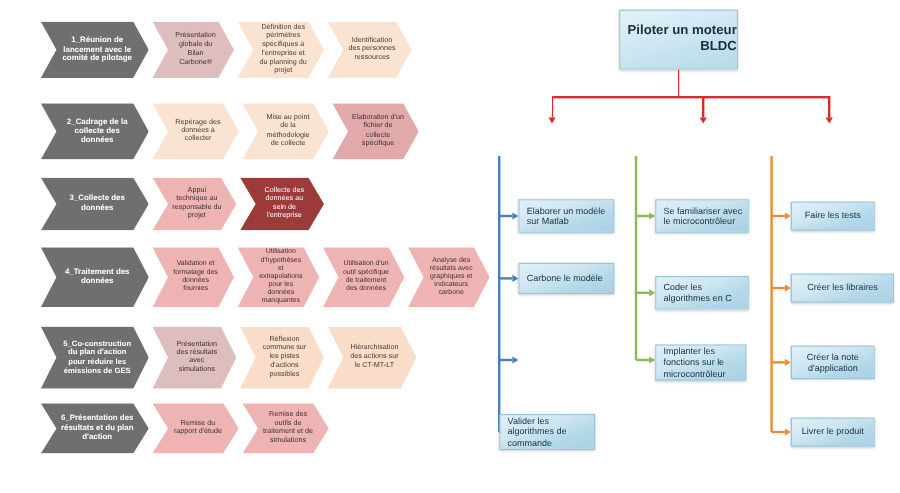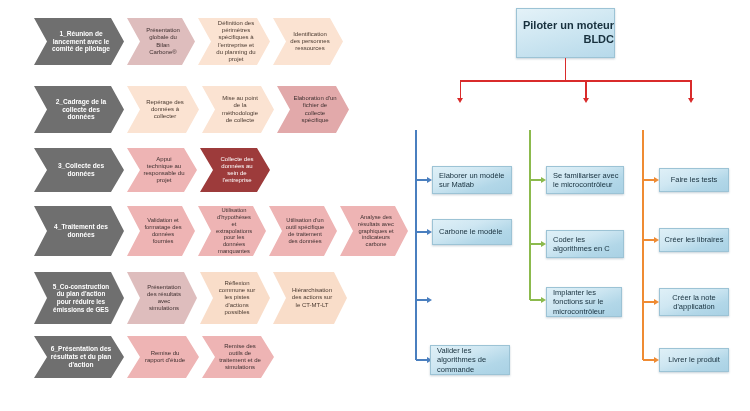--- a/index.html
+++ b/index.html
@@ -191,38 +191,38 @@
       <div class="conn blue" style="left: 10px; top: 179.2px; width: 11px; height: 1.6px;"></div>
       <div class="arrow right-blue" style="left: 21px; top: 176.5px;"></div>
       <div class="bbox leaf leftal" style="left: 26px; top: 166px; width: 80px; height: 28px;">Elaborer un modèle sur Matlab</div>
       <div class="conn blue" style="left: 10px; top: 231.2px; width: 11px; height: 1.6px;"></div>
       <div class="arrow right-blue" style="left: 21px; top: 228.5px;"></div>
       <div class="bbox leaf leftal" style="left: 26px; top: 219px; width: 80px; height: 26px;">Carbone le modèle</div>
       <div class="conn blue" style="left: 10px; top: 299.2px; width: 11px; height: 1.6px;"></div>
       <div class="arrow right-blue" style="left: 21px; top: 296.5px;"></div>
       <div class="conn blue" style="left: 10px; top: 359.2px; width: 11px; height: 1.6px;"></div>
       <div class="arrow right-blue" style="left: 21px; top: 356.5px;"></div>
-      <div class="bbox leaf leftal" style="left: 24px; top: 345px; width: 80px; height: 30px;">Valider les algorithmes de commande</div>
+      <div class="bbox leaf leftal" style="left: 10px; top: 345px; width: 80px; height: 30px;">Valider les algorithmes de commande</div>
       <div class="conn green" style="left: 123.2px; top: 130px; width: 1.6px; height: 170px;"></div>
       <div class="conn green" style="left: 124px; top: 179.2px; width: 11px; height: 1.6px;"></div>
       <div class="arrow right-green" style="left: 135px; top: 176.5px;"></div>
       <div class="bbox leaf leftal" style="left: 140px; top: 166px; width: 78px; height: 28px;">Se familiariser avec le microcontrôleur</div>
       <div class="conn green" style="left: 124px; top: 243.2px; width: 11px; height: 1.6px;"></div>
       <div class="arrow right-green" style="left: 135px; top: 240.5px;"></div>
       <div class="bbox leaf leftal" style="left: 140px; top: 230px; width: 78px; height: 28px;">Coder les algorithmes en C</div>
       <div class="conn green" style="left: 124px; top: 299.2px; width: 11px; height: 1.6px;"></div>
       <div class="arrow right-green" style="left: 135px; top: 296.5px;"></div>
       <div class="bbox leaf leftal" style="left: 140px; top: 287px; width: 76px; height: 30px;">Implanter les fonctions sur le microcontrôleur</div>
       <div class="conn orange" style="left: 236.2px; top: 130px; width: 1.6px; height: 230px;"></div>
       <div class="conn orange" style="left: 237px; top: 179.2px; width: 11px; height: 1.6px;"></div>
       <div class="arrow right-orange" style="left: 248px; top: 176.5px;"></div>
       <div class="bbox leaf center" style="left: 253px; top: 168px; width: 70px; height: 24px;">Faire les tests</div>
       <div class="conn orange" style="left: 237px; top: 239.2px; width: 11px; height: 1.6px;"></div>
       <div class="arrow right-orange" style="left: 248px; top: 236.5px;"></div>
-      <div class="bbox leaf center" style="left: 253px; top: 228px; width: 70px; height: 24px;">Créer les libraires</div>
+      <div class="bbox leaf center" style="left: 253px; top: 228px; width: 86px; height: 24px;">Créer les libraires</div>
       <div class="conn orange" style="left: 237px; top: 301.2px; width: 11px; height: 1.6px;"></div>
       <div class="arrow right-orange" style="left: 248px; top: 298.5px;"></div>
       <div class="bbox leaf center" style="left: 253px; top: 288px; width: 70px; height: 28px;">Créer la note d'application</div>
       <div class="conn orange" style="left: 237px; top: 359.2px; width: 11px; height: 1.6px;"></div>
       <div class="arrow right-orange" style="left: 248px; top: 356.5px;"></div>
       <div class="bbox leaf center" style="left: 253px; top: 348px; width: 70px; height: 24px;">Livrer le produit</div>
     </div>
 
 </div>
 

